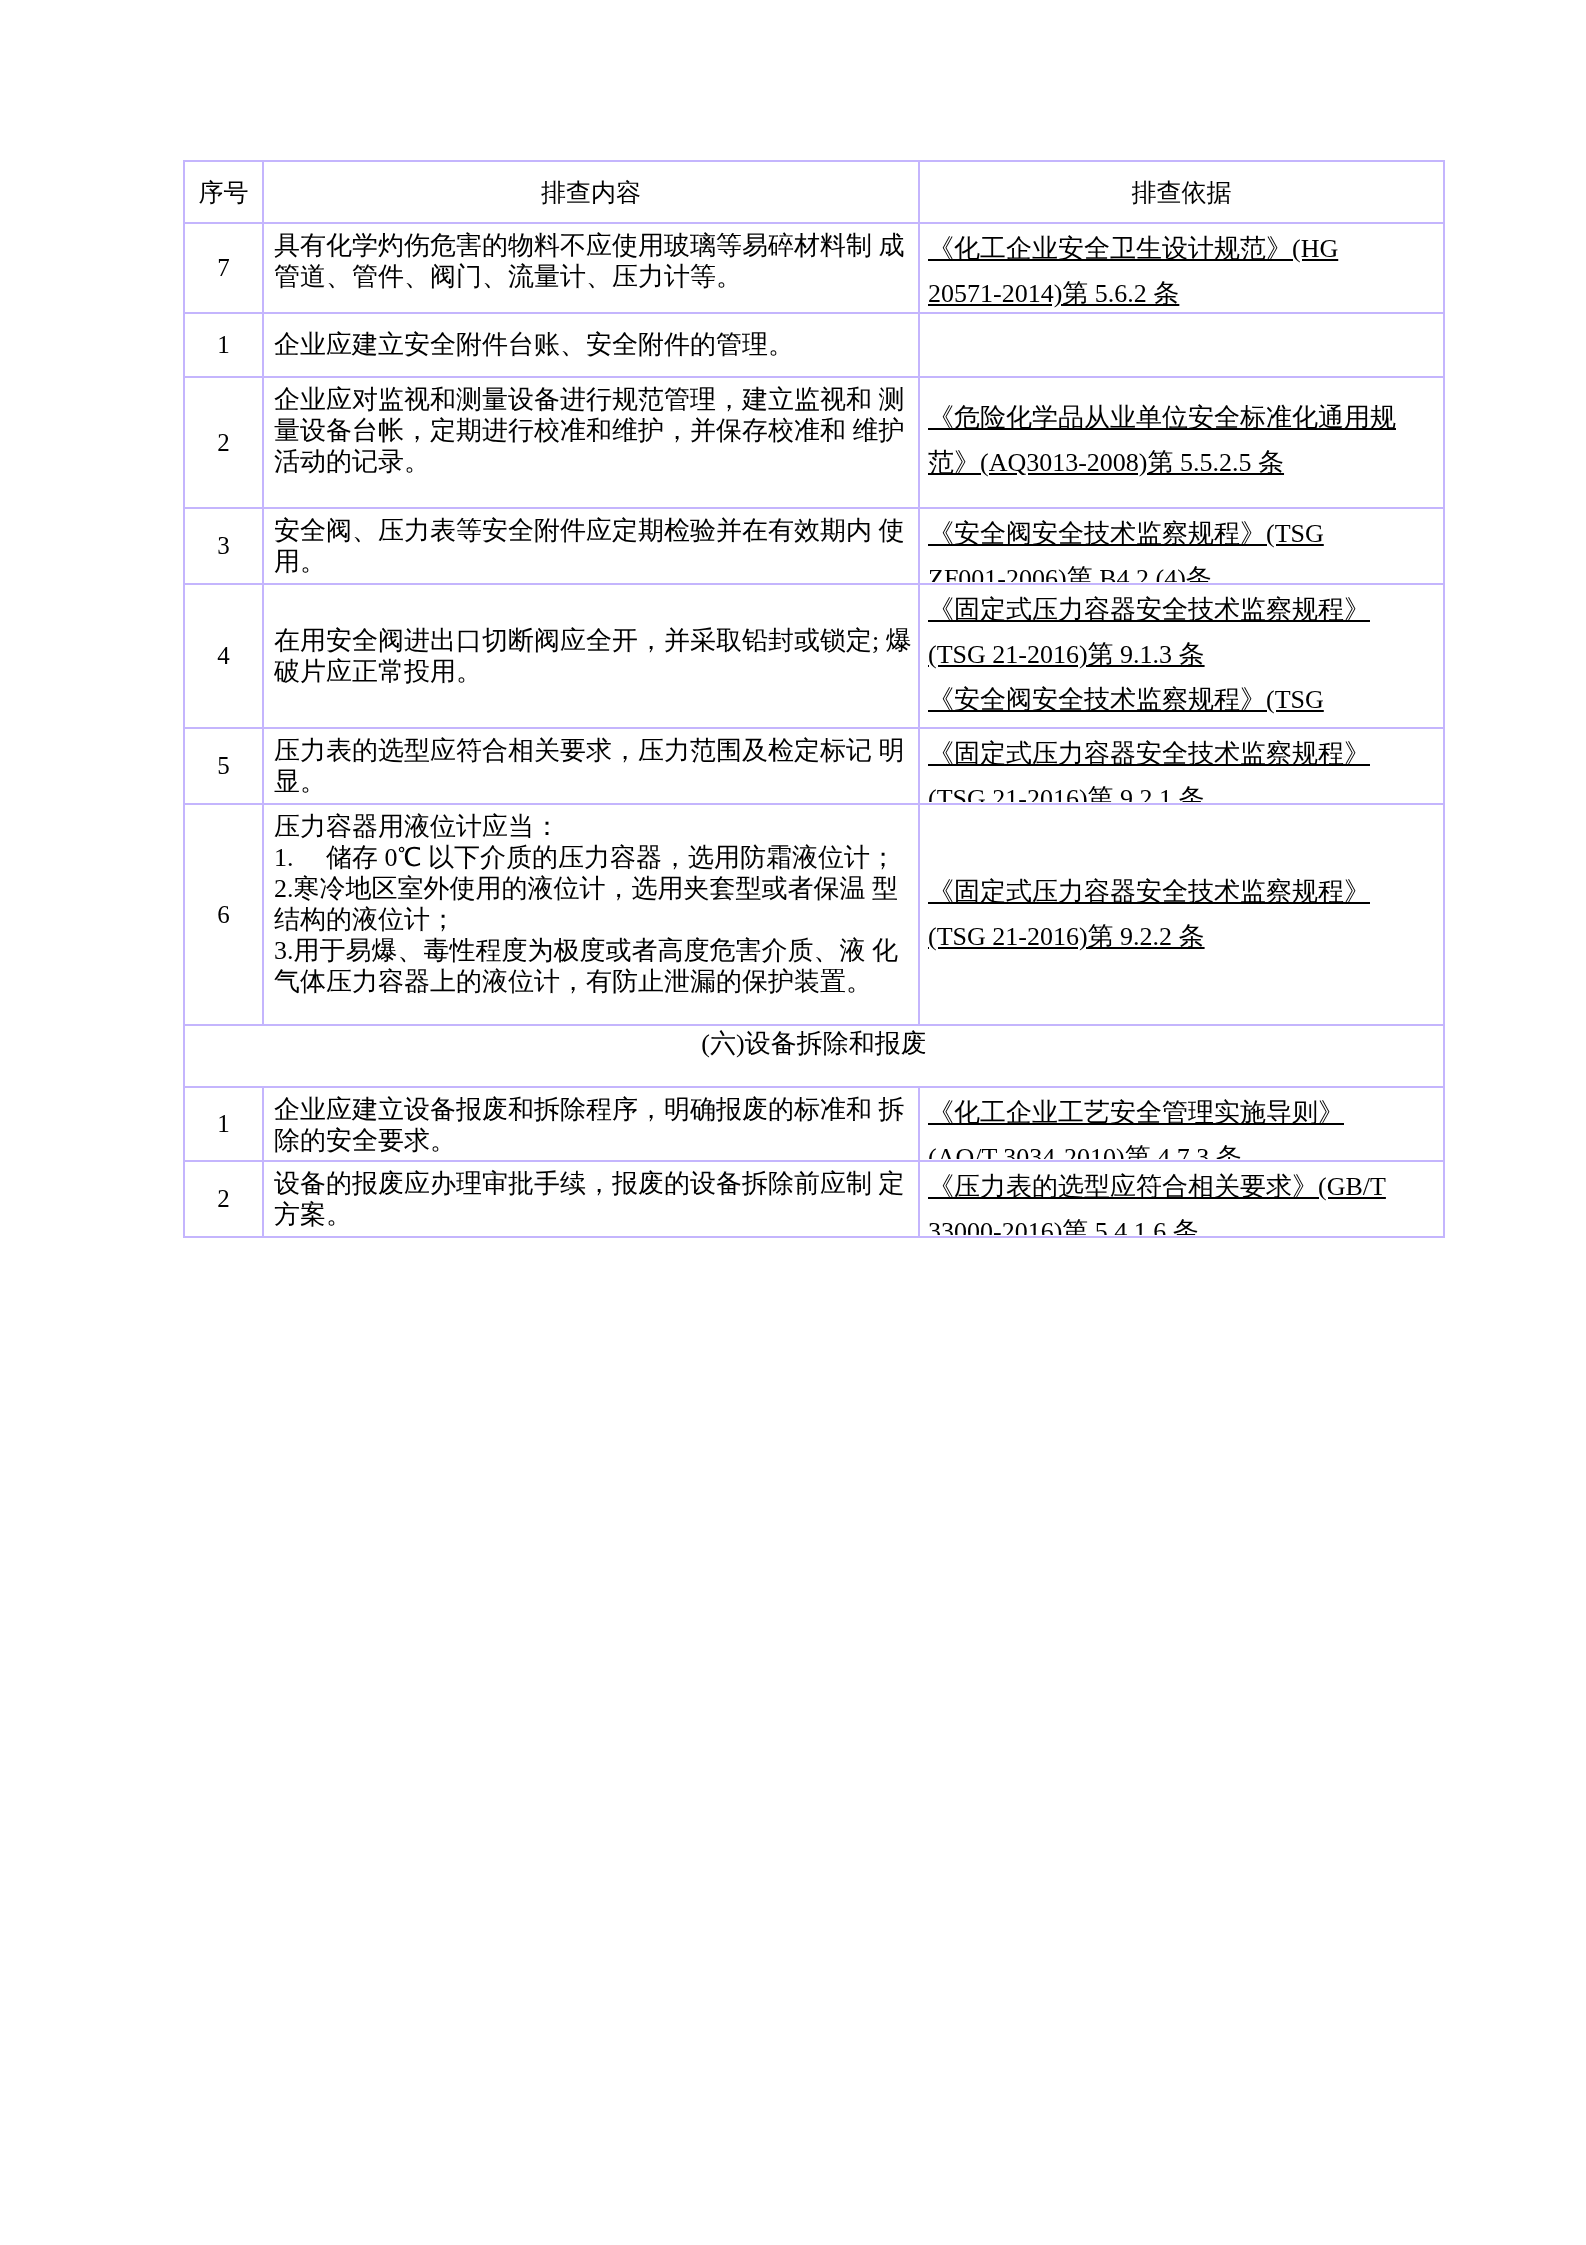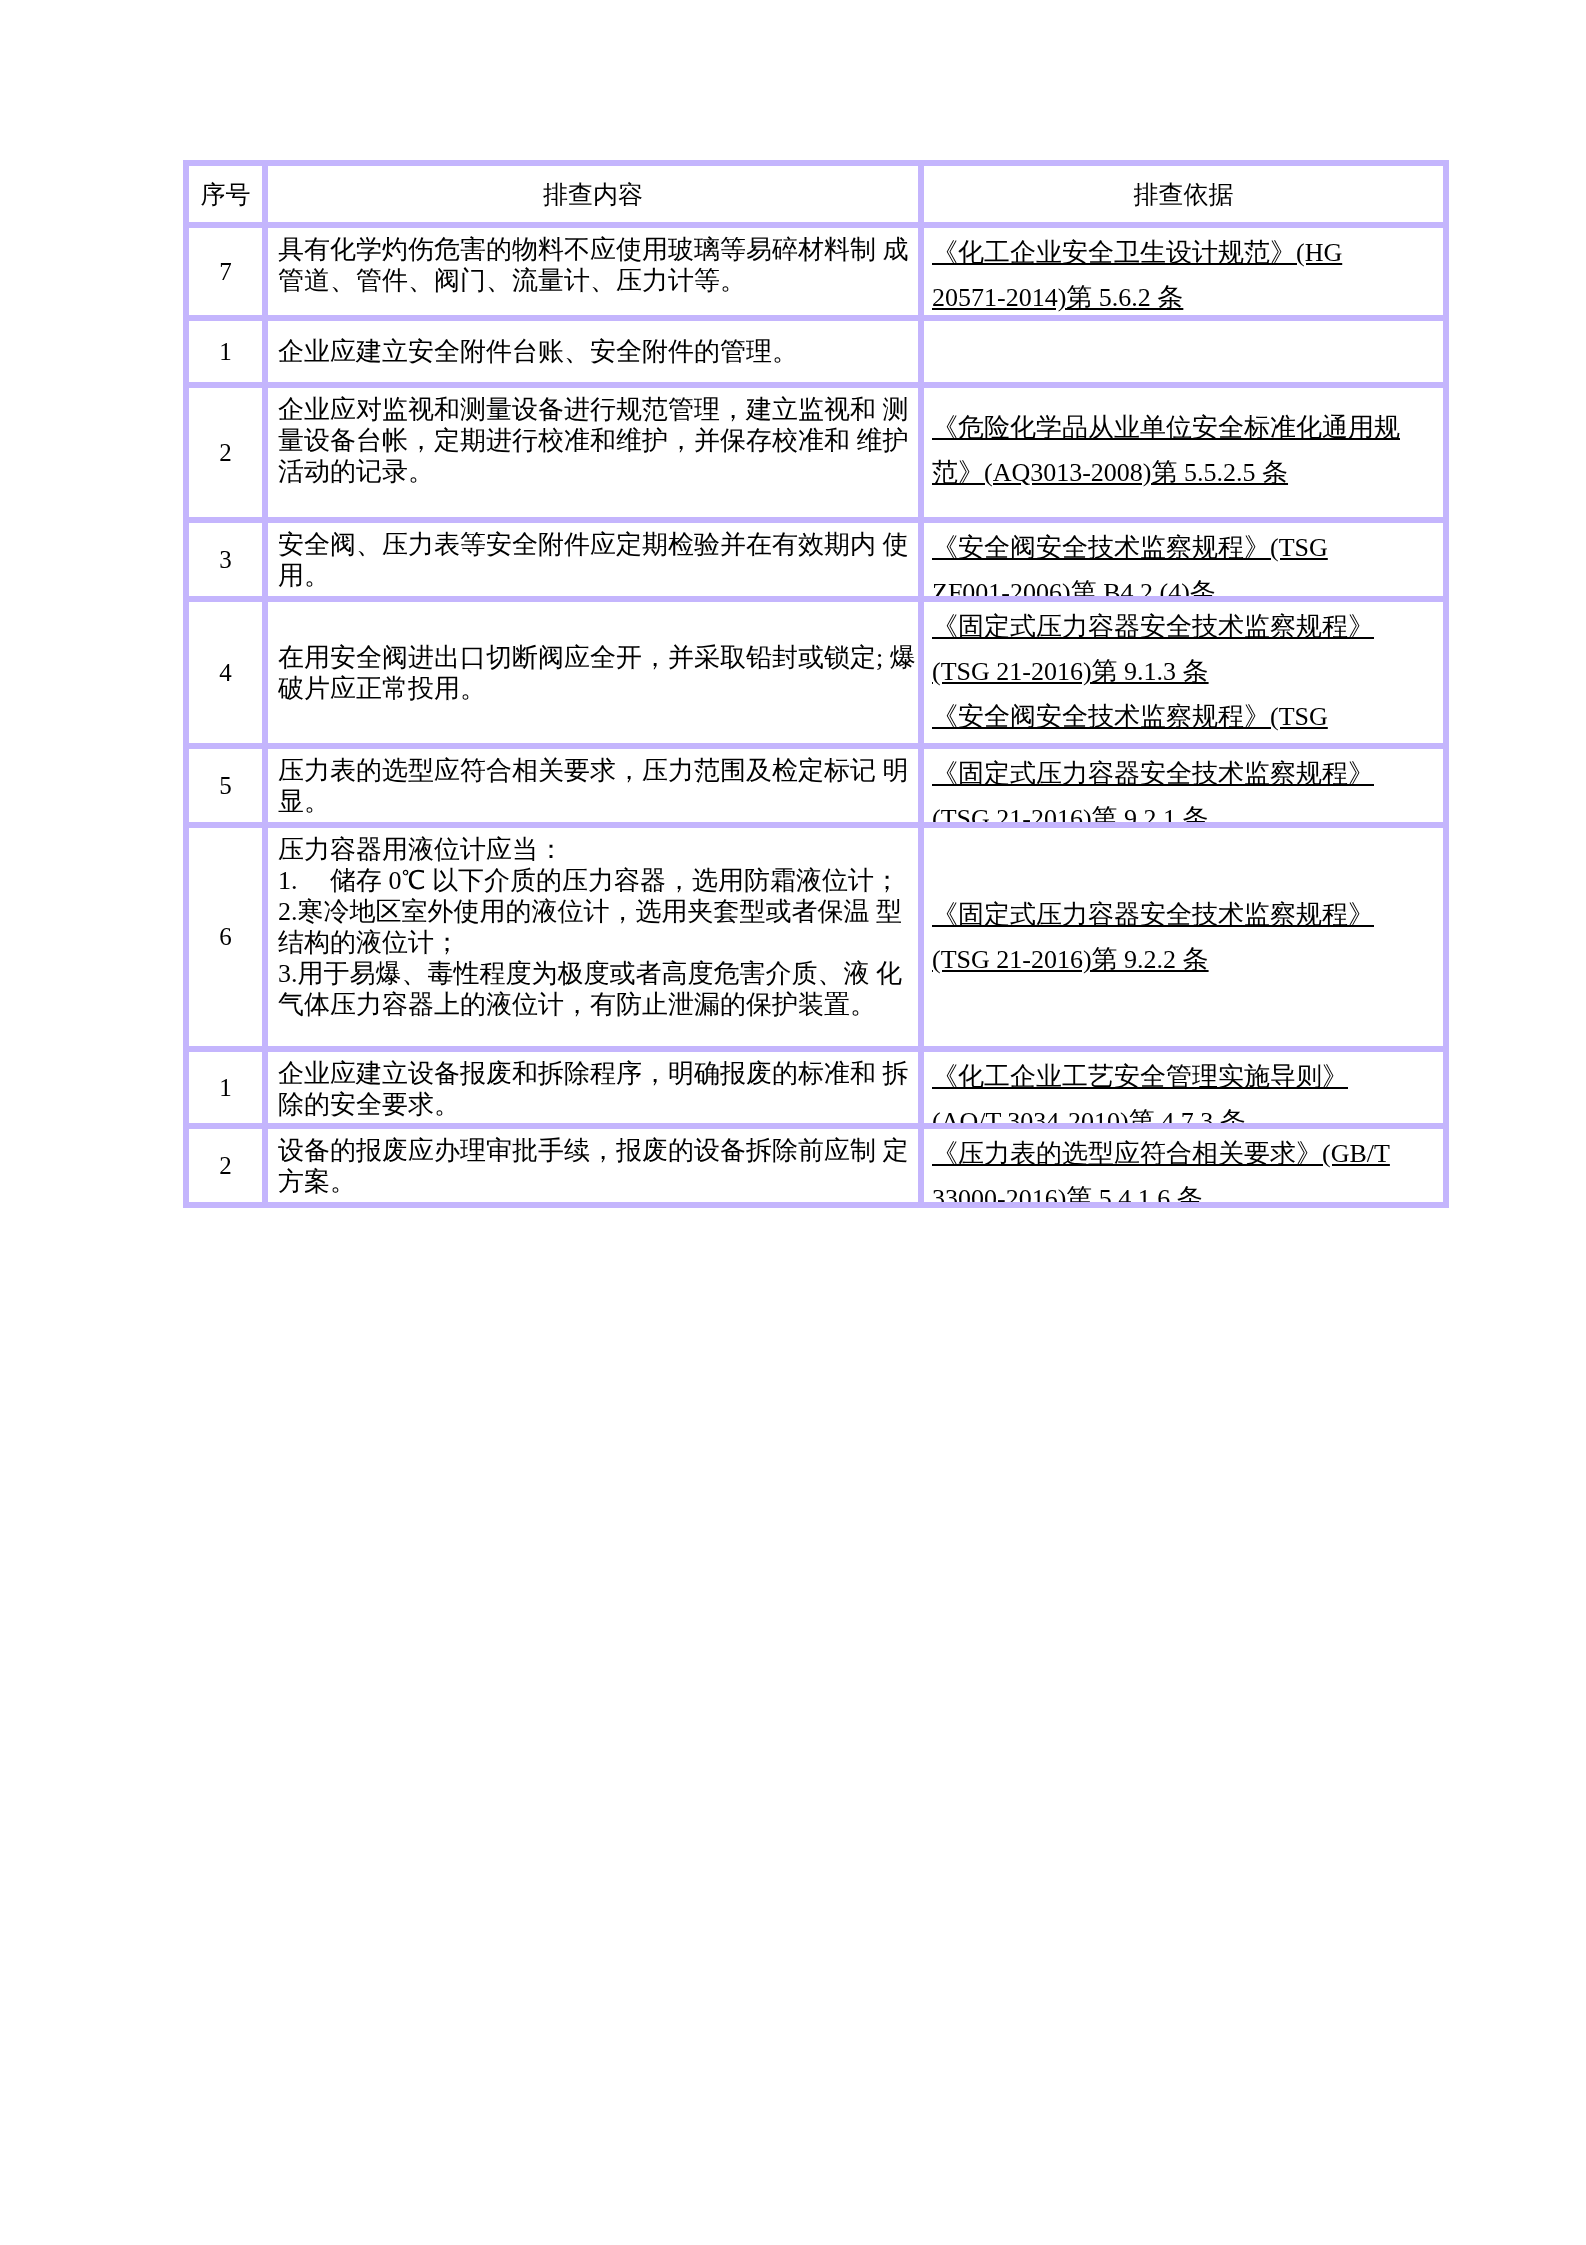--- a/index.html
+++ b/index.html
@@ -7,21 +7,21 @@
     width: 1586px; height: 2245px; position: relative;
     font-family: "Liberation Serif", serif; color: #000000;
   }
   .page { position: absolute; left: 0; top: 0; width: 1586px; height: 2245px; background: #ffffff; }
 
   table.checklist {
     position: absolute; left: 183px; top: 160px; width: 1260px;
     border-collapse: collapse; table-layout: fixed;
   }
   .checklist th, .checklist td {
-    border: 6px solid #c4b5fd; padding: 0; vertical-align: top; overflow: hidden;
+    border: 2px solid #c4b5fd; padding: 0; vertical-align: top; overflow: hidden;
   }
   .checklist th {
     font-weight: normal; font-size: 25px; text-align: center; vertical-align: middle;
   }
   td.idx { font-size: 25px; text-align: center; vertical-align: middle; }
 
   .content-box {
     font-size: 26px; line-height: 31px;
     padding: 6px 4px 0 10px; box-sizing: border-box; overflow: hidden;
   }
@@ -156,20 +156,23 @@
               <div class="tline">气体压力容器上的液位计，有防止泄漏的保护装置。</div>
             </div>
           </td>
           <td>
             <div class="basis-box mid" style="height: 218px;">
               <div class="tline">《固定式压力容器安全技术监察规程》</div>
               <div class="tline">(TSG 21-2016)第 9.2.2 条</div>
             </div>
           </td>
         </tr>
+        <tr style="height: 62px;">
+          <td colspan="3" class="section-cell">(六)设备拆除和报废</td>
+        </tr>
         <tr style="height: 74px;">
           <td class="idx">1</td>
           <td>
             <div class="content-box" style="height: 71px;">
               <div class="tline">企业应建立设备报废和拆除程序，明确报废的标准和 拆</div>
               <div class="tline">除的安全要求。</div>
             </div>
           </td>
           <td>
             <div class="basis-box" style="height: 71px;">

